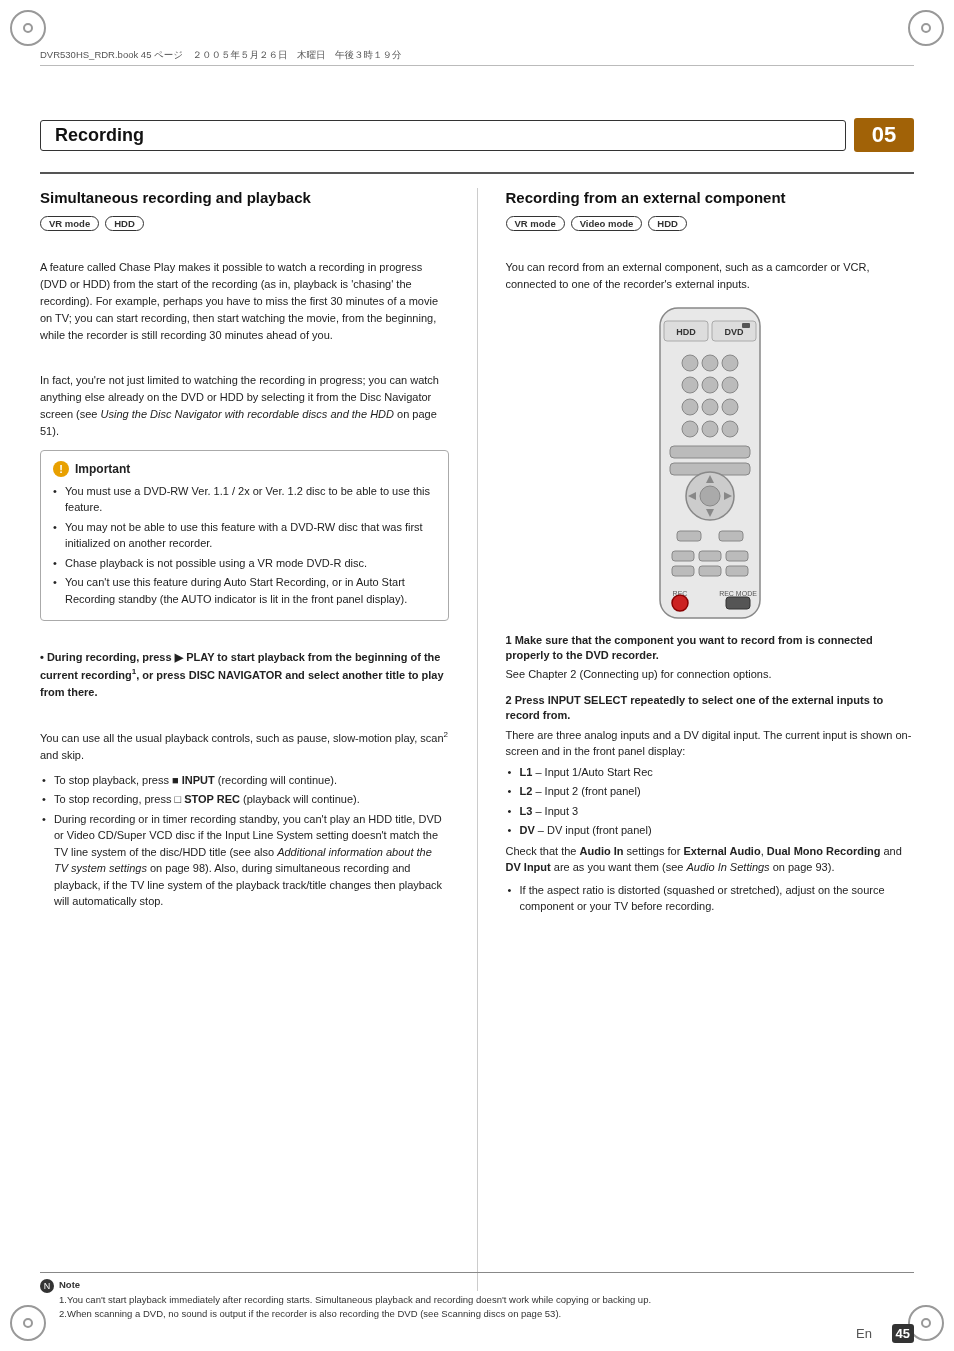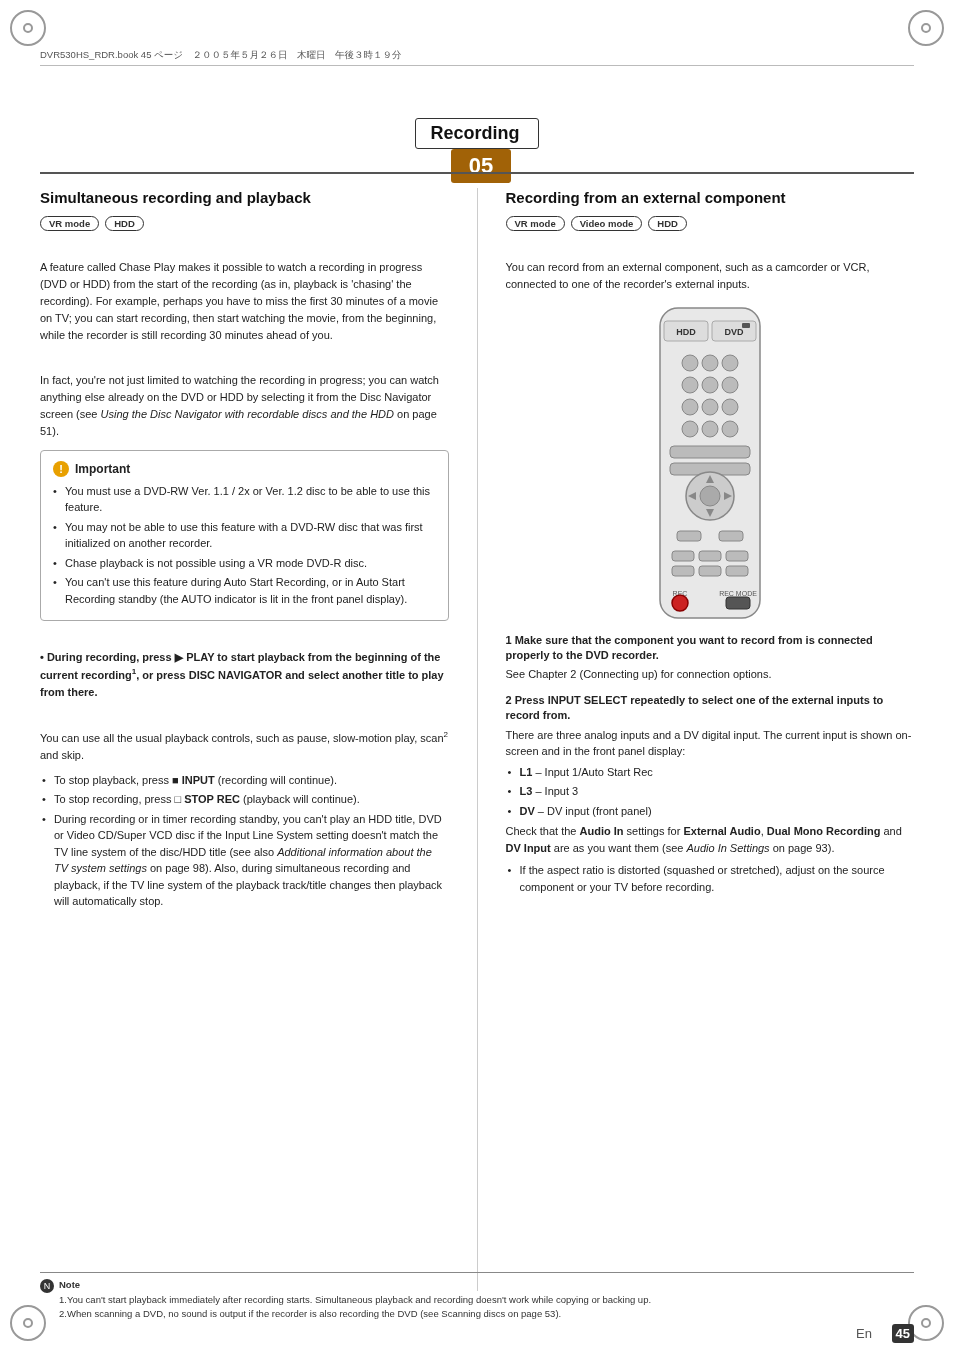--- a/index.html
+++ b/index.html
@@ -29,21 +29,20 @@
     }
 
     
     .chapter-header {
       position: absolute;
       top: 118px;
       left: 40px;
       right: 40px;
       display: flex;
       align-items: center;
-      flex-direction: column;
     }
     .chapter-title-box {
       border: 1.5px solid #333;
       border-radius: 3px;
       padding: 4px 18px 4px 14px;
       font-size: 18px;
       font-weight: bold;
       color: #111;
       flex: 1;
     }
@@ -452,20 +451,21 @@
       <p class="step-body">See Chapter 2 (Connecting up) for connection options.</p>
     </div>
 
     <div class="step-item">
       <p class="step-title">
         <span>2   Press INPUT SELECT repeatedly to select one of the external inputs to record from.</span>
       </p>
       <p class="step-body">There are three analog inputs and a DV digital input. The current input is shown on-screen and in the front panel display:</p>
       <ul class="sub-bullet-list">
         <li><span class="bold">L1</span> – Input 1/Auto Start Rec</li>
+        <li><span class="bold">L2</span> – Input 2 (front panel)</li>
         <li><span class="bold">L3</span> – Input 3</li>
         <li><span class="bold">DV</span> – DV input (front panel)</li>
       </ul>
       <p class="step-body">
         Check that the <span class="bold">Audio In</span> settings for <span class="bold">External Audio</span>, <span class="bold">Dual Mono Recording</span> and <span class="bold">DV Input</span> are as you want them (see <span class="italic">Audio In Settings</span> on page 93).
       </p>
       <ul class="sub-bullet-list" style="margin-top:6px;">
         <li>If the aspect ratio is distorted (squashed or stretched), adjust on the source component or your TV before recording.</li>
       </ul>
     </div>

